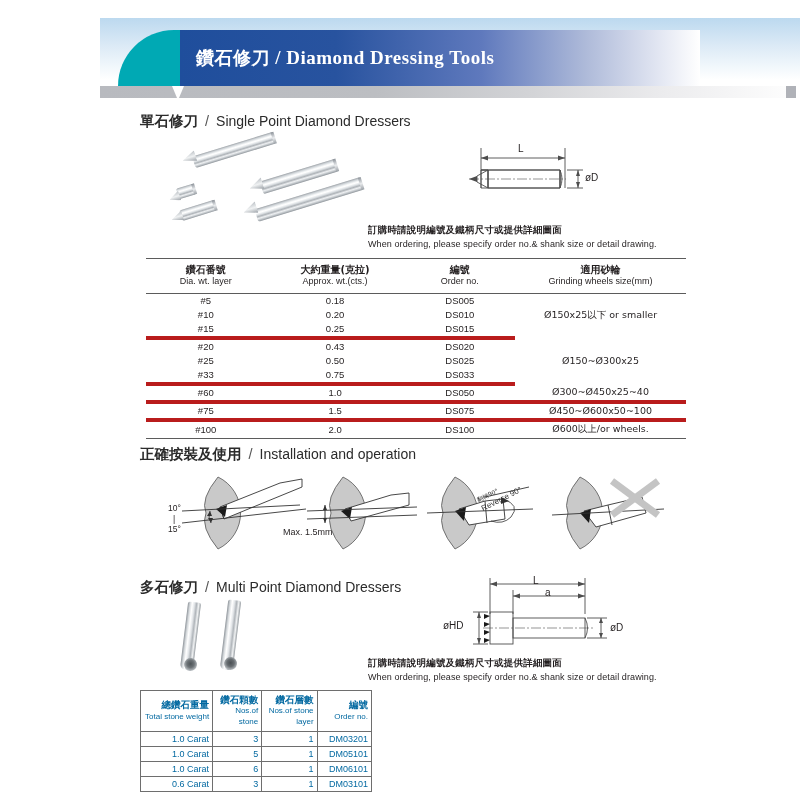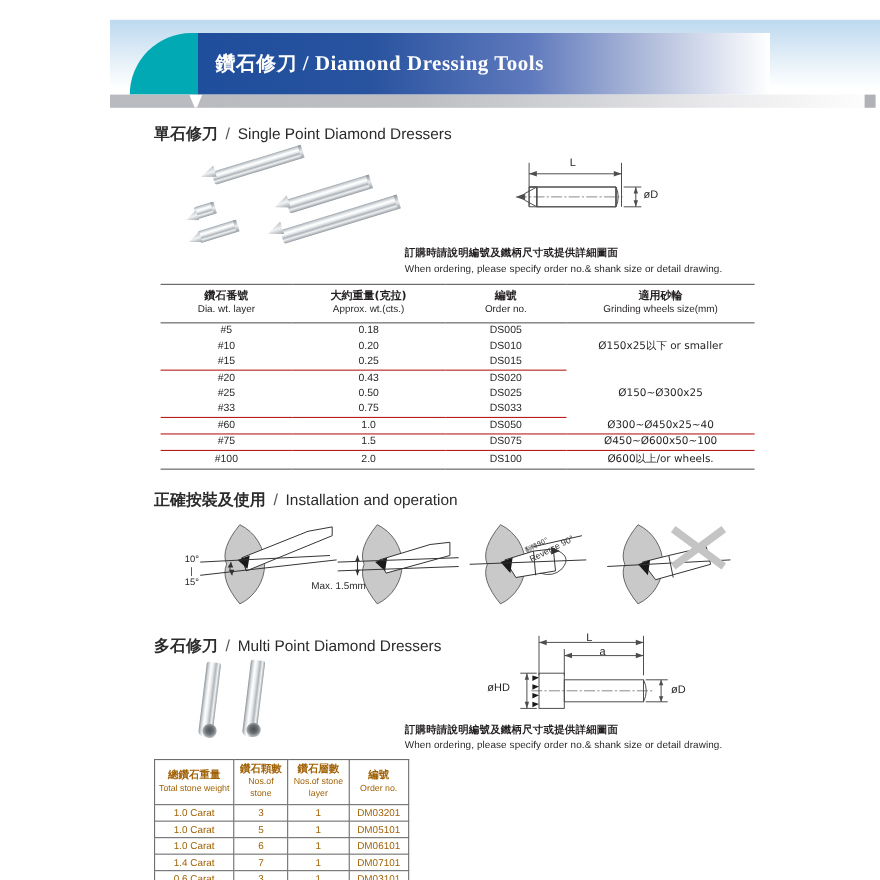--- a/index.html
+++ b/index.html
@@ -78,34 +78,34 @@
   .tbl-single { left:146px; top:258px; width:540px; }
   .tbl-single th, .tbl-single td {
     border:0; text-align:center; color:#231f20;
   }
   .tbl-single thead th {
     border-top:1.6px solid #5b5b5b;
     border-bottom:1.6px solid #5b5b5b;
     padding:4px 2px 5px 2px;
   }
   .tbl-single td { padding:1.5px 2px; font-size:9.5px; }
-  .tbl-single tr.grp-end td { border-bottom:1px solid #b91c1c; }
+  .tbl-single tr.grp-end td { border-bottom:4px solid #b91c1c; }
   .tbl-single tr.last td { border-bottom:1.6px solid #5b5b5b; }
   .hd2 { line-height:1.3; }
   .hd2 .cn {
     display:block; font-family:"DejaVu Sans", sans-serif;
     font-weight:bold; font-size:10px;
   }
   .hd2 .en { display:block; font-size:9px; font-weight:normal; }
   .c1 { width:120px; } .c2 { width:140px; } .c3 { width:110px; } .c4 { width:170px; }
   .cn-in { font-family:"DejaVu Sans", sans-serif; }
 
   .tbl-multi { left:140px; top:690px; width:232px; }
   .tbl-multi th, .tbl-multi td {
-    border:1px solid #6e6e6e; text-align:center; color:#a16207;
+    border:1px solid #6e6e6e; text-align:right; color:#0369a1;
   }
   .tbl-multi thead th { padding:3px 3px 4px 3px; }
   .tbl-multi td { padding:2px 3px; font-size:9px; }
   .tbl-multi .hd2 .cn { font-size:9.5px; }
   .tbl-multi .hd2 .en { font-size:8px; }
   .m1 { width:78px; } .m2 { width:48px; } .m3 { width:56px; } .m4 { width:50px; }
 
   
   .photo { position:absolute; }
   .rod {
@@ -458,25 +458,19 @@
       <td>1</td>
       <td>DM05101</td>
     </tr>
     <tr>
       <td>1.0 Carat</td>
       <td>6</td>
       <td>1</td>
       <td>DM06101</td>
     </tr>
     <tr>
-      <td>1.4 Carat</td>
-      <td>7</td>
-      <td>1</td>
-      <td>DM07101</td>
-    </tr>
-    <tr>
       <td>0.6 Carat</td>
       <td>3</td>
       <td>1</td>
       <td>DM03101</td>
     </tr>
   </tbody>
 </table>
 
 </body></html>

